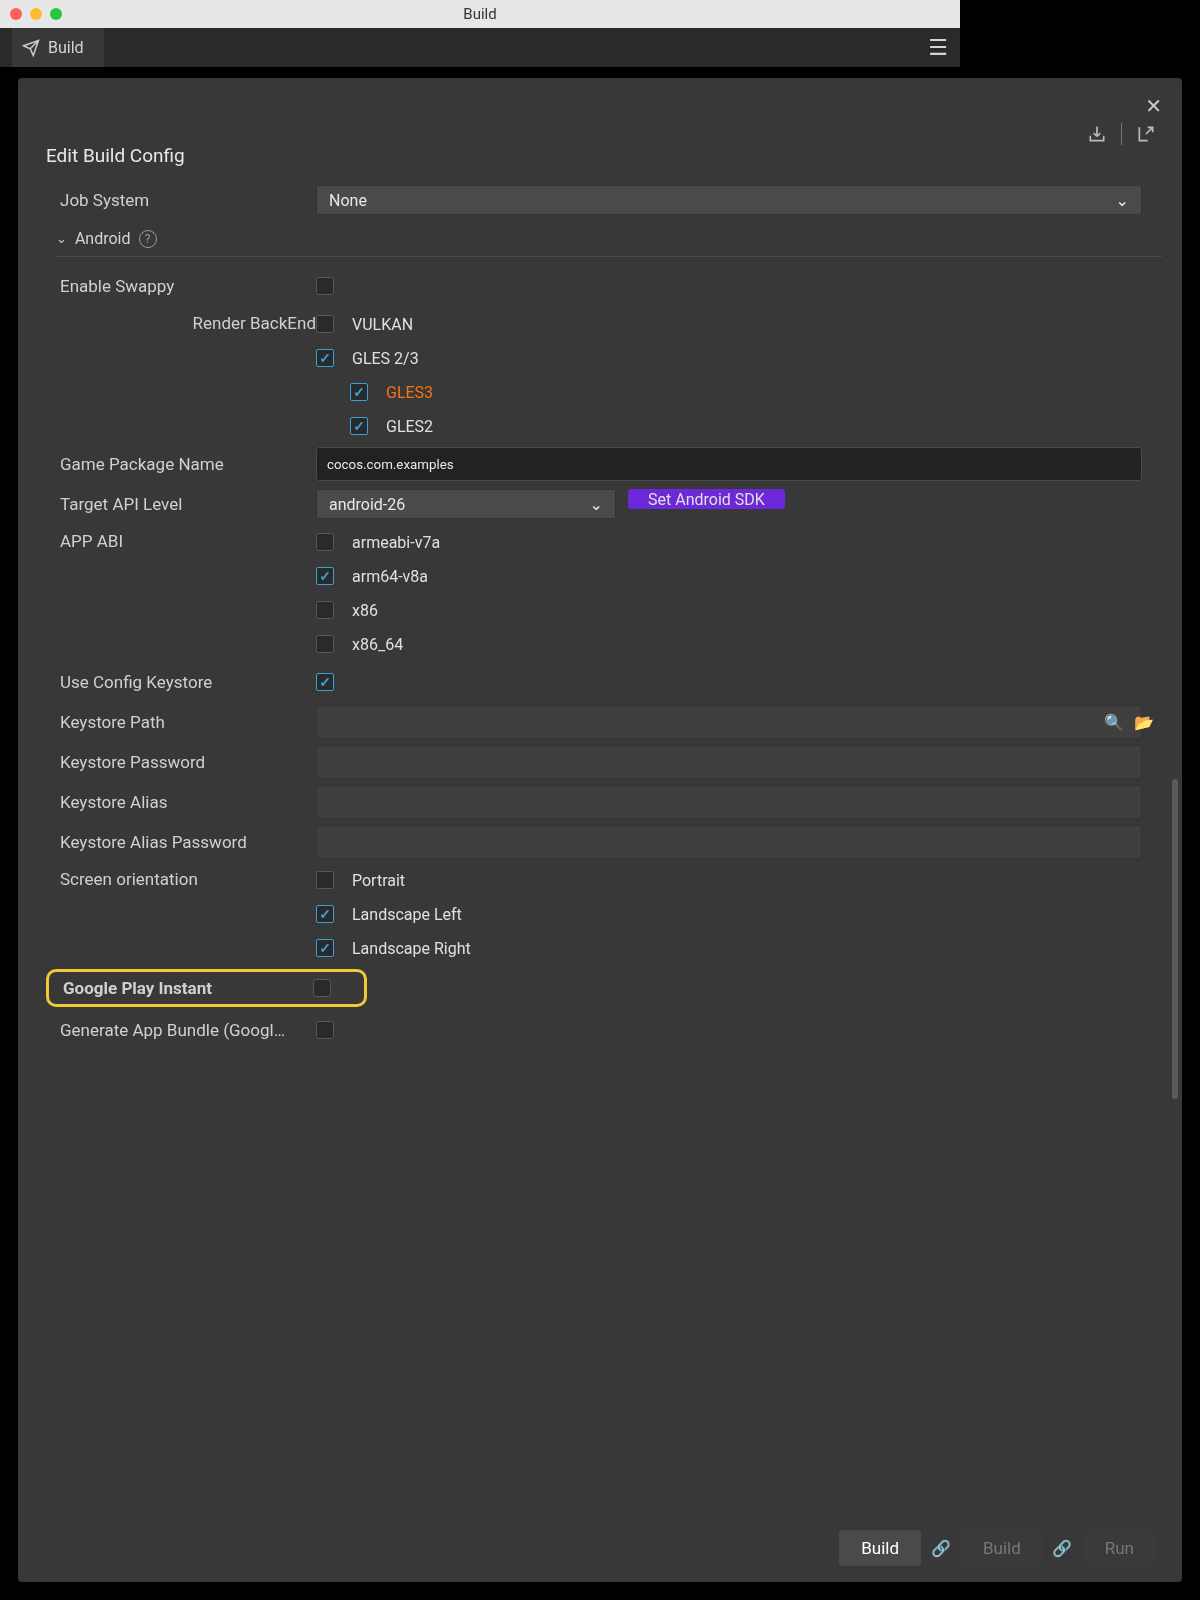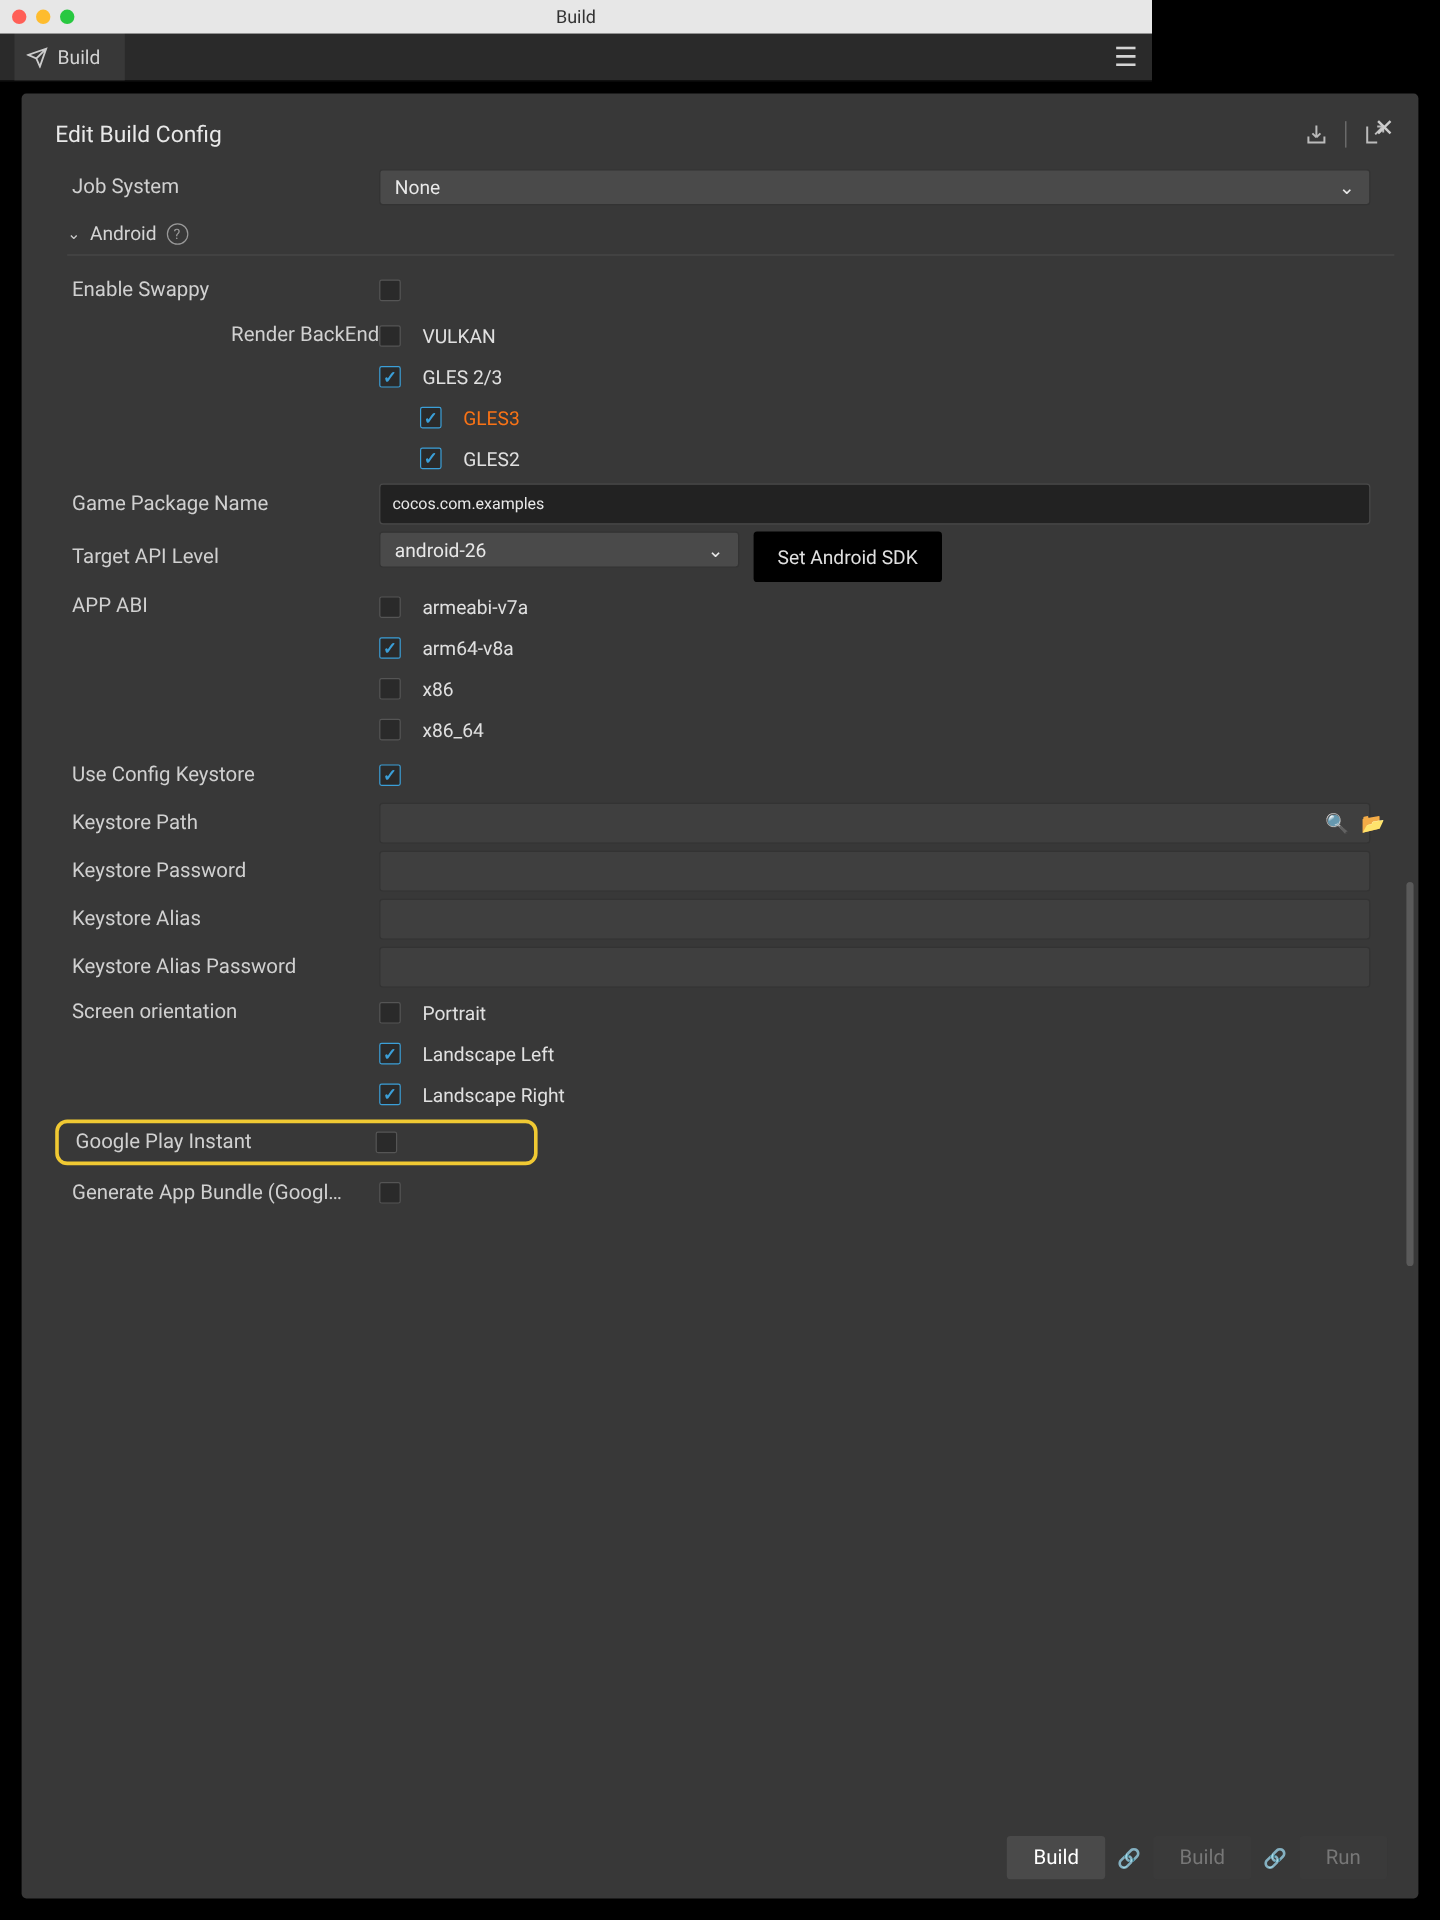--- a/index.html
+++ b/index.html
@@ -10,21 +10,21 @@
 .dot { width:12px; height:12px; border-radius:50%; }
 .dot.red{background:#ff5f57;} .dot.yellow{background:#febc2e;} .dot.green{background:#28c840;}
 .win-title { position:absolute; left:50%; transform:translateX(-50%); color:#333; font-size:15px; }
 
 .tabbar { height:40px; background:#2a2a2a; display:flex; align-items:center; justify-content:space-between; padding:0 12px; border-bottom:1px solid #000; }
 .tab { display:flex; align-items:center; gap:8px; background:#383838; height:100%; padding:0 20px 0 10px; }
 .hamburger { font-size:22px; color:#d4d4d4; cursor:pointer; }
 
 .panel { position:absolute; top:78px; left:18px; right:18px; bottom:18px; background:#383838; border-radius:4px; padding:0; }
 .panel-head { display:flex; align-items:center; justify-content:space-between; padding:22px 26px 12px 28px; }
-.panel-title { font-size:19px; color:#e8e8e8; font-weight:400; }
+.panel-title { font-size:19px; color:#e8e8e8; font-weight:400;margin-top:44px; }
 .panel-icons { display:flex; align-items:center; gap:14px; color:#bbb; }
 .panel-icons .divider { width:1px; height:22px; background:#777; }
 .close-x { position:absolute; top:16px; right:20px; font-size:20px; color:#ccc; cursor:pointer; }
 
 .content { padding:4px 20px 10px 38px; height:calc(100% - 140px); overflow:hidden; position:relative; }
 .row { display:flex; align-items:center; margin-bottom:6px; min-height:34px; }
 .label { width:260px; flex-shrink:0; color:#d0d0d0; font-size:17px; padding-left:4px; }
 .control { flex:1; display:flex; flex-direction:column; gap:4px; padding-right:20px; }
 
 .select { background:#4a4a4a; border:1px solid #333; height:30px; display:flex; align-items:center; justify-content:space-between; padding:0 12px; color:#e8e8e8; border-radius:3px; }
@@ -37,21 +37,21 @@
 .checkbox.checked::after { content:"✓"; color:#3b9fd8; font-size:14px; font-weight:bold; }
 .clab { color:#e0e0e0; }
 .clab.dim { color:#f97316; }
 
 .section-head { display:flex; align-items:center; gap:8px; padding:6px 0 8px 0; border-bottom:1px solid #4a4a4a; margin-bottom:12px; }
 .chev { color:#ccc; font-size:13px; }
 .help-circle { width:18px; height:18px; border:1.5px solid #999; border-radius:50%; display:flex; align-items:center; justify-content:center; font-size:12px; color:#999; }
 
 .api-row { display:flex; gap:12px; }
 .api-row .select { flex:1; }
-.btn-grey { background:#000000; border:none; color:#e0e0e0; padding:0 20px; height:42px; border-radius:3px; font-size:16px; }
+.btn-grey { background:#6d28d9; border:none; color:#e0e0e0; padding:0 20px; height:20px; border-radius:3px; font-size:16px; }
 
 .keystore-wrap { position:relative; }
 .keystore-icons { position:absolute; right:8px; top:50%; transform:translateY(-50%); display:flex; gap:10px; color:#aaa; }
 
 .highlight { border:3px solid #f0c933; border-radius:10px; padding:6px 10px; display:flex; align-items:center; }
 .highlight .label { width:254px; }
 
 .footer { position:absolute; bottom:16px; right:26px; display:flex; gap:10px; align-items:center; }
 .btn-build { background:#4a4a4a; color:#fff; padding:8px 22px; border:none; border-radius:3px; font-size:17px; }
 .btn-make,.btn-run { background:#3a3a3a; color:#777; padding:8px 22px; border:none; border-radius:3px; font-size:17px; }
@@ -237,21 +237,21 @@
             <div class="checkbox checked"></div>
             <span class="clab">Landscape Left</span>
           </div>
         <div class="check-row">
             <div class="checkbox checked"></div>
             <span class="clab">Landscape Right</span>
           </div>
       </div>
     </div>
 
-    <div class="highlight" style="margin:6px 0 6px -10px; width:402px;">
+    <div class="highlight" style="margin:6px 0 6px -10px; width:321px;font-weight:bold;">
       <div class="label">Google Play Instant</div>
       <div class="checkbox"></div>
     </div>
 
     <div class="row">
       <div class="label">Generate App Bundle (Googl…</div>
       <div class="control">
           <div class="checkbox"></div>
         </div>
     </div>

